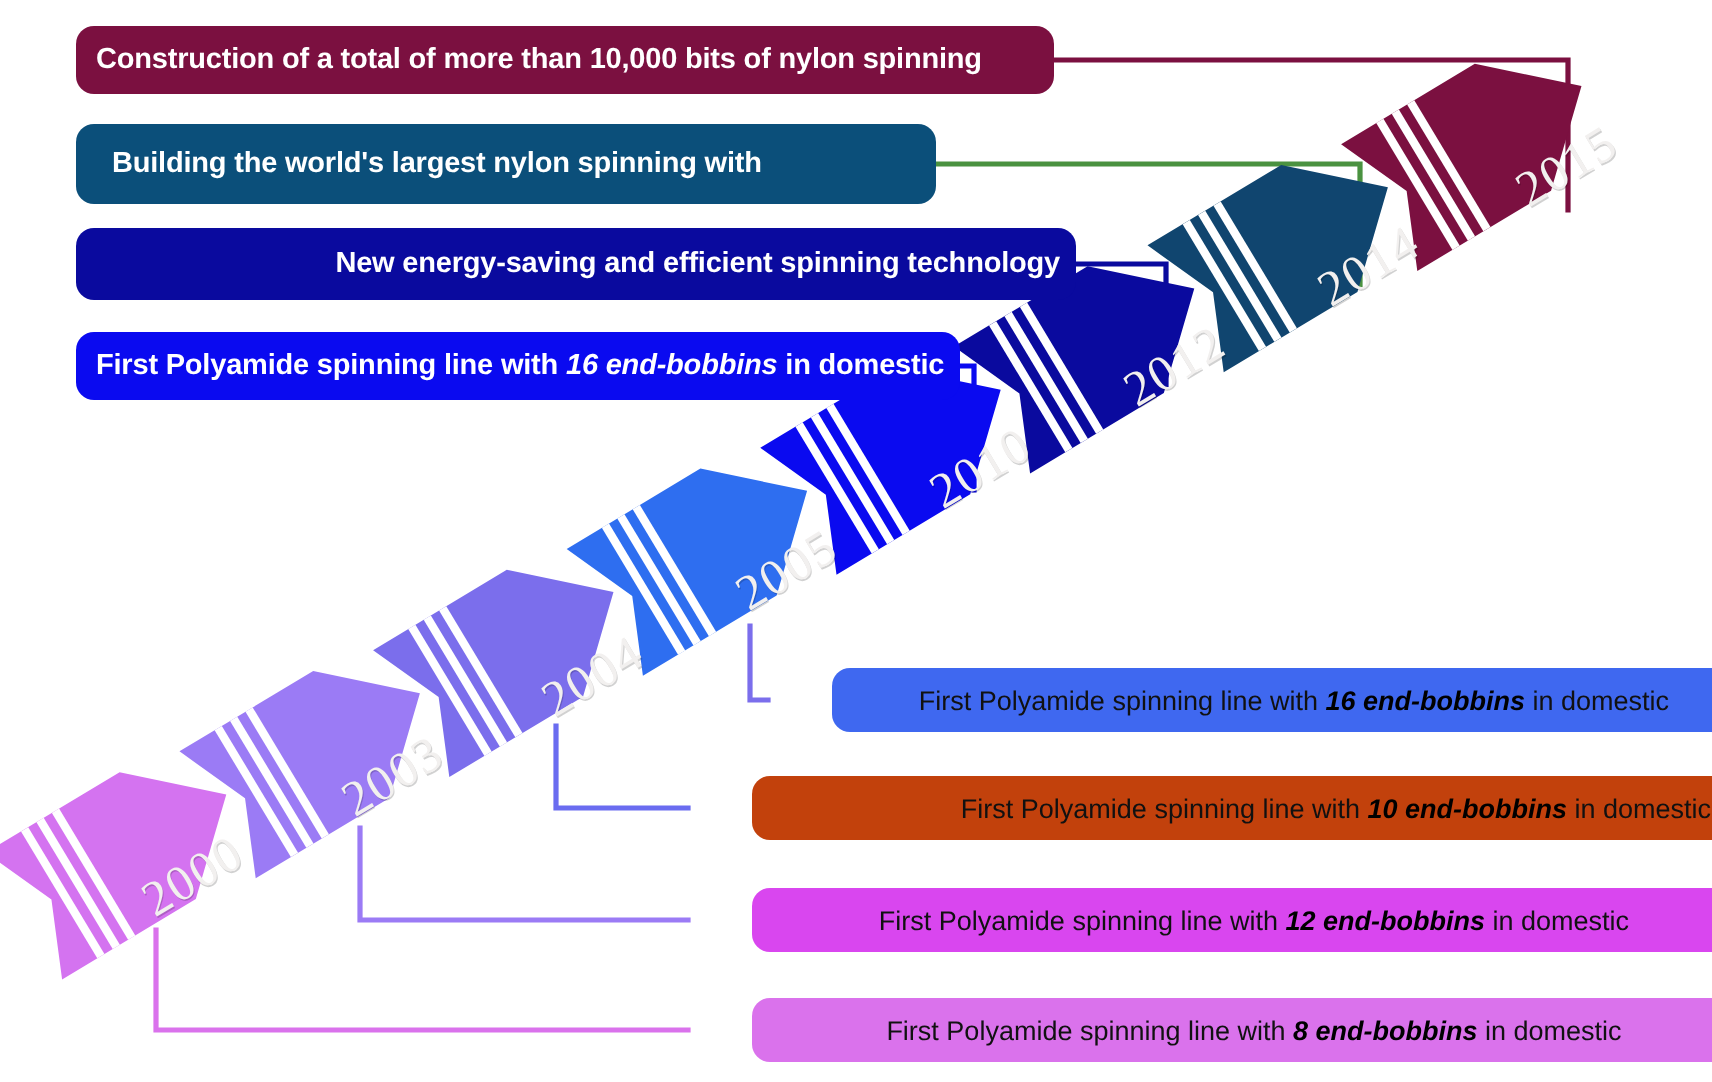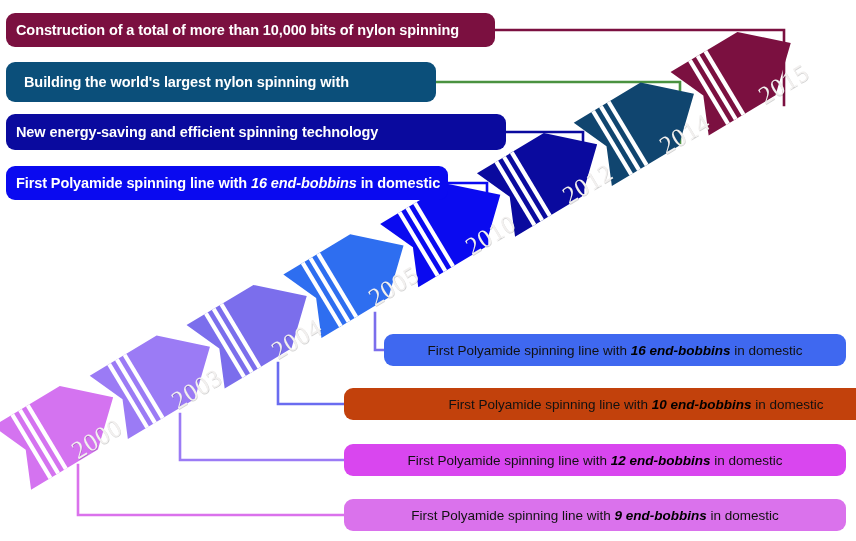--- a/index.html
+++ b/index.html
@@ -8,20 +8,21 @@
   #svgroot{position:absolute;left:0;top:0;width:856px;height:541px;}
 
   .callout{
     position:absolute;
     border-radius:9px;
     box-sizing:border-box;
     display:flex;
     align-items:center;
     white-space:nowrap;
     z-index:5;
+    margin-left:32px;
   }
   .callout .txt{display:inline-block;}
   .callout .txt b{font-weight:bold;font-style:italic;}
 
   
   .cal-top{
     color:#ffffff;
     font-size:14.5px;
     font-weight:bold;
     letter-spacing:-0.1px;
@@ -124,35 +125,35 @@
       <div class="yearlabel" style="left: 658px; top: 120px; transform: rotate(-31deg);">2014</div>
       <div class="yearlabel" style="left: 757px; top: 70px; transform: rotate(-31deg);">2015</div>
     </div>
   <div id="callout-top-layer">
       <div class="callout cal-top" style="left: 6px; top: 13px; width: 489px; height: 34px; background: rgb(123, 16, 64); padding-left: 10px; padding-right: 8px; justify-content: flex-start;">
         <span class="txt"><span>Construction of a total of more than 10,000 bits of nylon spinning</span></span>
       </div>
       <div class="callout cal-top" style="left: 6px; top: 62px; width: 430px; height: 40px; background: rgb(11, 79, 122); padding-left: 18px; padding-right: 8px; justify-content: flex-start;">
         <span class="txt"><span>Building the world's largest nylon spinning with</span></span>
       </div>
-      <div class="callout cal-top" style="left: 6px; top: 114px; width: 500px; height: 36px; background: rgb(10, 10, 158); padding-left: 10px; padding-right: 8px; justify-content: flex-start;">
+      <div class="callout cal-top" style="left: 6px; top: 114px; width: 500px; height: 36px; background: rgb(10, 10, 158); padding-left: 10px; padding-right: 8px; justify-content: flex-end;">
         <span class="txt"><span>New energy-saving and efficient spinning technology</span></span>
       </div>
       <div class="callout cal-top" style="left: 6px; top: 166px; width: 442px; height: 34px; background: rgb(10, 10, 240); padding-left: 10px; padding-right: 8px; justify-content: flex-start;">
         <span class="txt"><span>First Polyamide spinning line with </span><b>16 end-bobbins</b><span> in domestic</span></span>
       </div>
     </div>
   <div id="callout-bottom-layer">
       <div class="callout cal-bot" style="left: 384px; top: 334px; width: 462px; height: 32px; background: rgb(63, 104, 240); padding-left: 10px; padding-right: 10px; justify-content: center;">
         <span class="txt"><span>First Polyamide spinning line with </span><b>16 end-bobbins</b><span> in domestic</span></span>
       </div>
       <div class="callout cal-bot" style="left: 344px; top: 388px; width: 584px; height: 32px; background: #c2410c; padding-left: 10px; padding-right: 10px; justify-content: center;">
         <span class="txt"><span>First Polyamide spinning line with </span><b>10 end-bobbins</b><span> in domestic</span></span>
       </div>
       <div class="callout cal-bot" style="left: 344px; top: 444px; width: 502px; height: 32px; background: #d946ef; padding-left: 10px; padding-right: 10px; justify-content: center;">
         <span class="txt"><span>First Polyamide spinning line with </span><b>12 end-bobbins</b><span> in domestic</span></span>
       </div>
       <div class="callout cal-bot" style="left: 344px; top: 499px; width: 502px; height: 32px; background: rgb(218, 114, 236); padding-left: 10px; padding-right: 10px; justify-content: center;">
-        <span class="txt"><span>First Polyamide spinning line with </span><b>9 end-bobbins</b><span> in domestic</span></span>
+        <span class="txt"><span>First Polyamide spinning line with </span><b>8 end-bobbins</b><span> in domestic</span></span>
       </div>
     </div>
 
 </div>
 
 </body></html>

